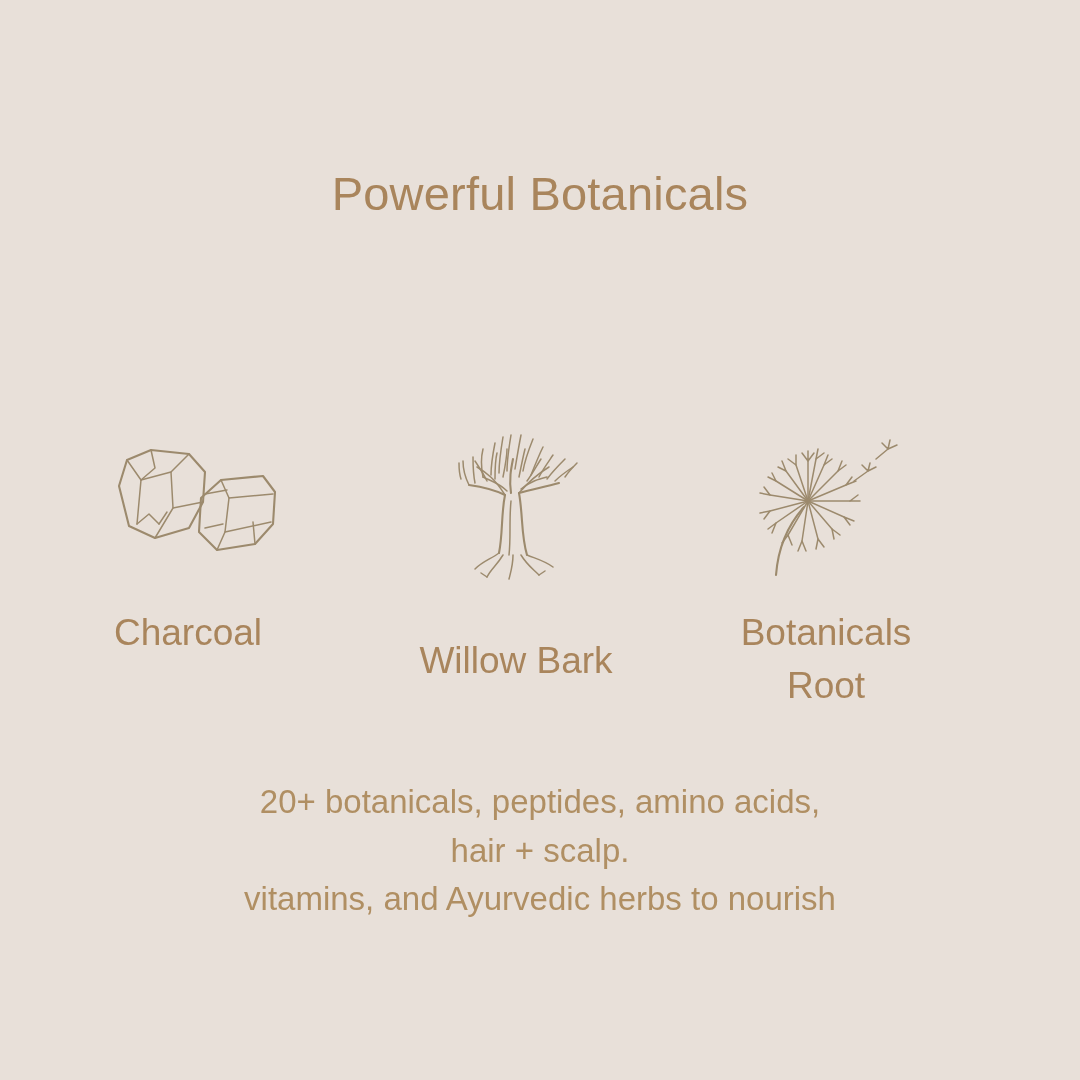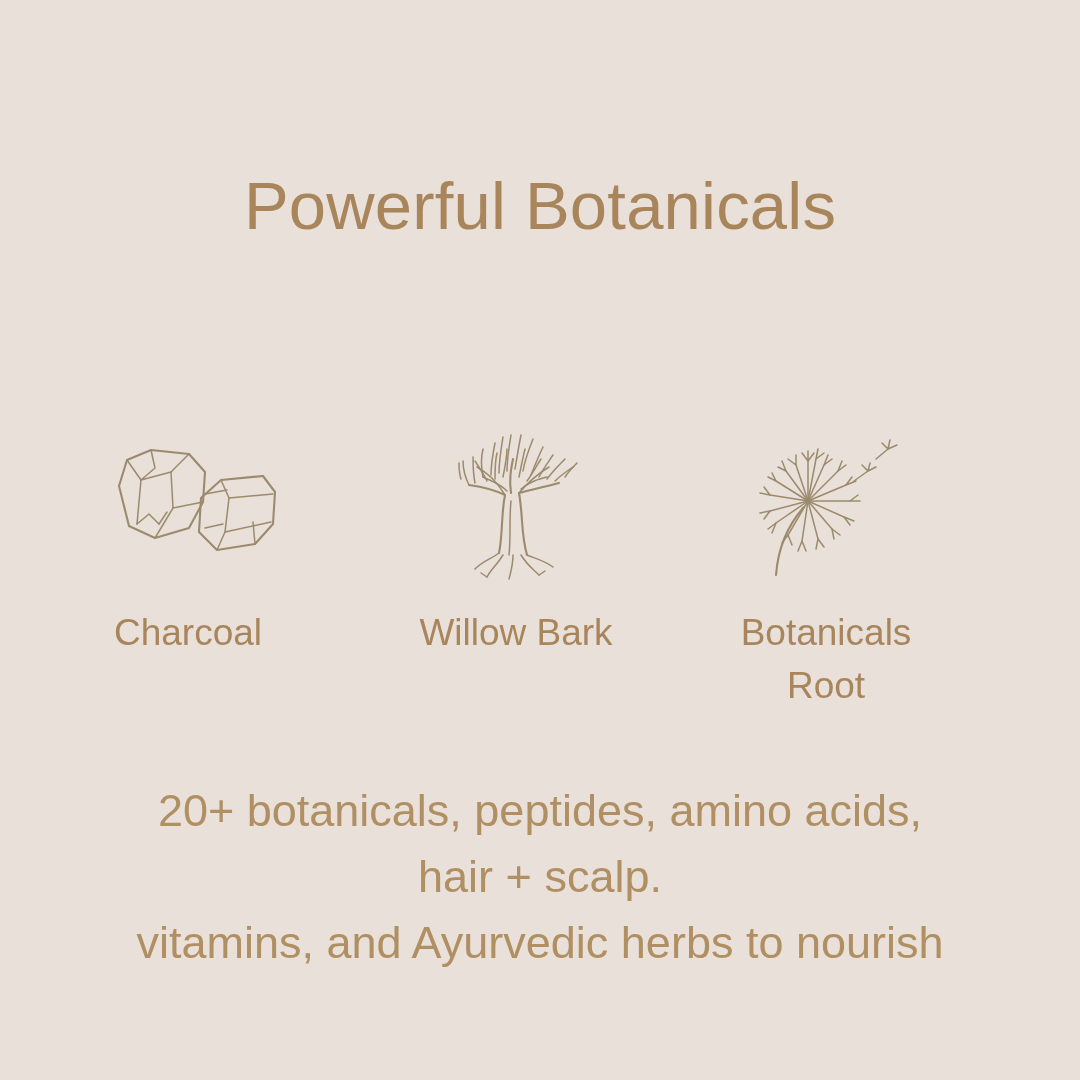--- a/index.html
+++ b/index.html
@@ -23,21 +23,21 @@
     box-sizing: border-box;
   }
 
   
   .title {
     position: absolute;
     top: 168px;
     left: 0;
     width: 1080px;
     text-align: center;
-    font-size: 67px;
+    font-size: 47px;
     font-weight: 300;
     letter-spacing: 0.2px;
     line-height: 1.12;
     color: #A9855C;
     white-space: nowrap;
   }
 
   
   .ingredients {
     position: absolute;
@@ -48,21 +48,21 @@
     justify-content: center;
     align-items: flex-start;
   }
   .ingredient {
     width: 300px;
     display: flex;
     flex-direction: column;
     align-items: center;
   }
   .ingredient.col-charcoal   { margin-left: 42px; margin-right: 36px; }
-  .ingredient.col-willow     { margin-right: 18px; }
+  .ingredient.col-willow     { margin-right: 18px; gap: 28px; }
   .ingredient.col-dandelion  { margin-right: 0px; }
 
   .icon-wrap {
     width: 190px;
     height: 165px;
     display: flex;
     align-items: center;
     justify-content: center;
   }
   .icon-wrap svg {
@@ -94,21 +94,21 @@
     max-width: 230px;
   }
 
   
   .body-copy {
     position: absolute;
     top: 778px;
     left: 0;
     width: 1080px;
     text-align: center;
-    font-size: 45px;
+    font-size: 33px;
     font-weight: 300;
     line-height: 1.47;
     color: #B08F63;
     padding: 0 60px;
     box-sizing: border-box;
   }
   .body-copy .line { display: block; white-space: nowrap; }
 </style>
 </head>
 <body>

